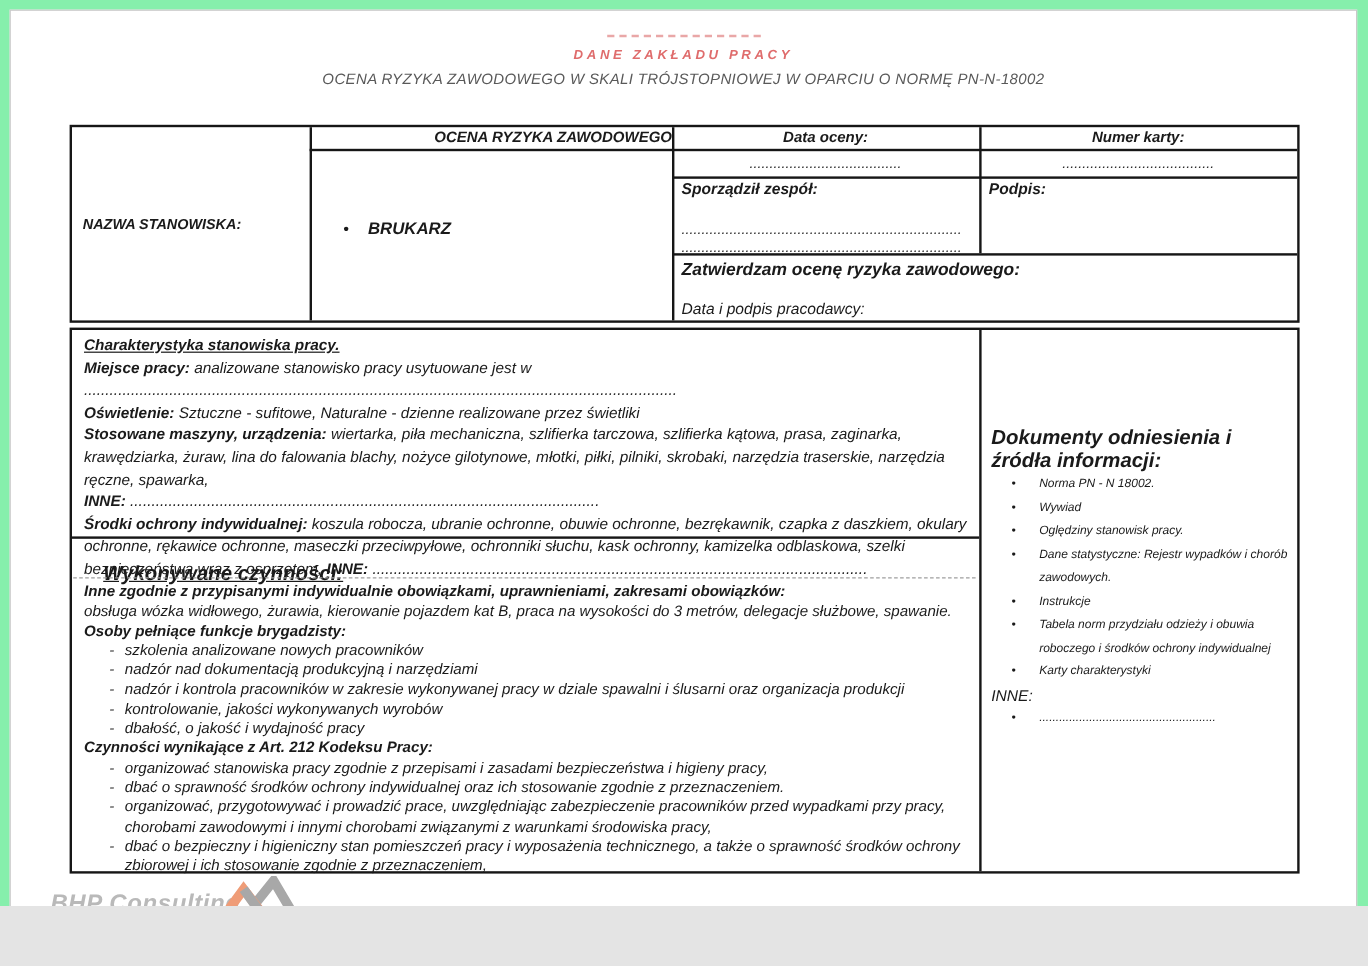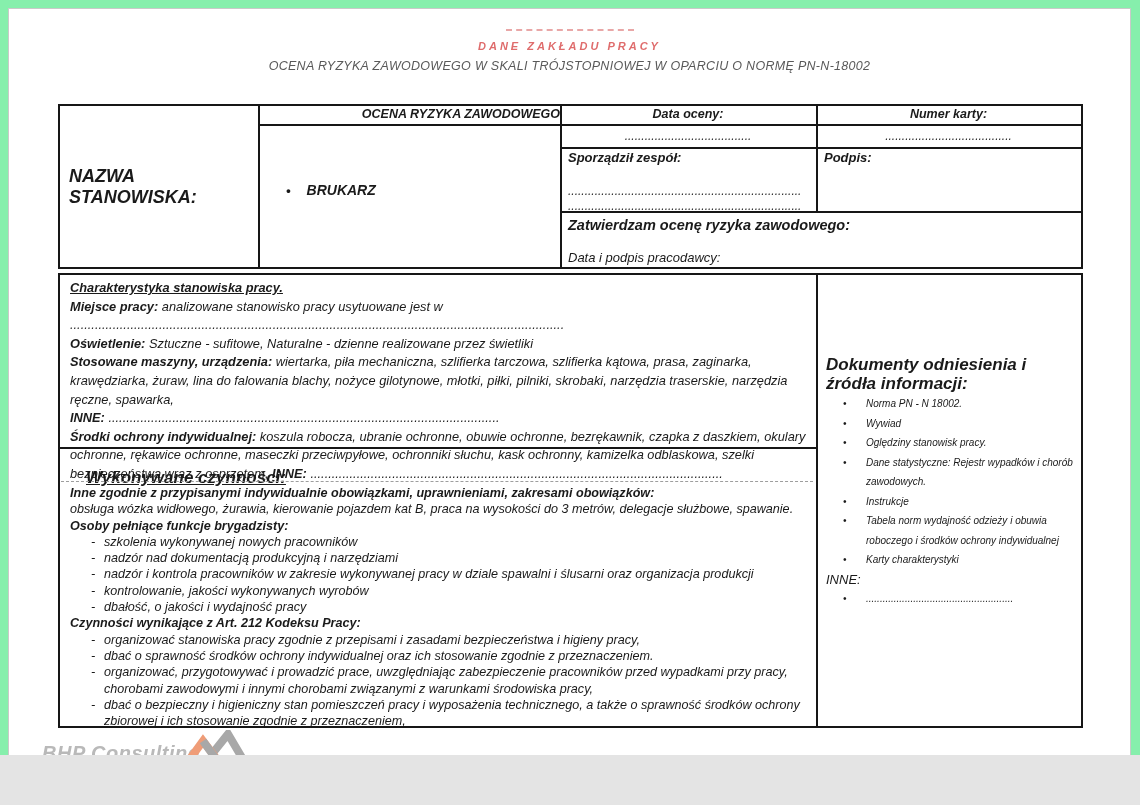--- a/index.html
+++ b/index.html
@@ -17,21 +17,21 @@
   
   .tbl { position:absolute; border:2px solid #161616; box-sizing:border-box; background:#fff; }
   .vline, .hline { position:absolute; background:#161616; }
   .vline { width:1.5px; }
   .hline { height:1.5px; }
   .cell { position:absolute; box-sizing:border-box; }
 
   
   .tbl-head { left:49px; top:95px; width:1025px; height:165px; }
   .nazwa { left:0; top:0; width:198px; height:161px; display:flex; align-items:center;
-           padding-left:9px; font-weight:bold; font-size:18px; }
+           padding-left:9px; font-weight:bold; font-size:12px; }
   .ocena-h { left:198px; top:0; width:302px; height:18px; text-align:right;
              font-weight:bold; font-size:12.5px; padding-top:1px; }
   .brukarz { left:226px; top:76px; font-weight:bold; font-size:14px; }
   .brukarz::before { content:"\2022"; margin-right:16px; font-size:13px; }
   .lbl-center { text-align:center; font-weight:bold; font-size:12.5px; padding-top:1px; }
   .dots-center { text-align:center; font-size:12px; color:#2a2a2a; padding-top:5px;
                  white-space:nowrap; overflow:hidden; }
   .cell-label { font-weight:bold; font-size:13px; }
   .dots-line { font-size:12px; white-space:nowrap; overflow:hidden; color:#2a2a2a; }
   .zatw-title { font-weight:bold; font-size:14.5px; }
@@ -133,41 +133,41 @@
           <span> ....................................................................................................................</span>
         </p>
       </div>
 
       <p class="sec-title acts-title">Wykonywane czynności:</p>
       <div class="dashed-div"></div>
       <div class="acts">
         <p class="b">Inne zgodnie z przypisanymi indywidualnie obowiązkami, uprawnieniami, zakresami obowiązków:</p>
         <p>obsługa wózka widłowego, żurawia, kierowanie pojazdem kat B, praca na wysokości do 3 metrów, delegacje służbowe, spawanie.</p>
         <p class="b">Osoby pełniące funkcje brygadzisty:</p>
-        <p class="item">szkolenia wykonywanej nowych pracowników</p>
+        <p class="item">szkolenia analizowane nowych pracowników</p>
         <p class="item">nadzór nad dokumentacją produkcyjną i narzędziami</p>
         <p class="item">nadzór i kontrola pracowników w zakresie wykonywanej pracy w dziale spawalni i ślusarni oraz organizacja produkcji</p>
         <p class="item">kontrolowanie, jakości wykonywanych wyrobów</p>
-        <p class="item">dbałość, o jakości i wydajność pracy</p>
+        <p class="item">dbałość, o jakość i wydajność pracy</p>
         <p class="b">Czynności wynikające z Art. 212 Kodeksu Pracy:</p>
         <p class="item">organizować stanowiska pracy zgodnie z przepisami i zasadami bezpieczeństwa i higieny pracy,</p>
         <p class="item">dbać o sprawność środków ochrony indywidualnej oraz ich stosowanie zgodnie z przeznaczeniem.</p>
         <p class="item">organizować, przygotowywać i prowadzić prace, uwzględniając zabezpieczenie pracowników przed wypadkami przy pracy, chorobami zawodowymi i innymi chorobami związanymi z warunkami środowiska pracy,</p>
         <p class="item">dbać o bezpieczny i higieniczny stan pomieszczeń pracy i wyposażenia technicznego, a także o sprawność środków ochrony zbiorowej i ich stosowanie zgodnie z przeznaczeniem,</p>
       </div>
 
       <div class="docs">
         <p class="docs-title">Dokumenty odniesienia i źródła informacji:</p>
         <ul>
           <li>Norma PN - N 18002.</li>
           <li>Wywiad</li>
           <li>Oględziny stanowisk pracy.</li>
           <li>Dane statystyczne: Rejestr wypadków i chorób zawodowych.</li>
           <li>Instrukcje</li>
-          <li>Tabela norm wydajność odzieży i obuwia roboczego i środków ochrony indywidualnej</li>
+          <li>Tabela norm przydziału odzieży i obuwia roboczego i środków ochrony indywidualnej</li>
           <li>Karty charakterystyki</li>
         </ul>
         <div class="docs-inne">INNE:</div>
         <ul>
           <li class="docs-dots">.....................................................</li>
         </ul>
       </div>
     </div>
 
     <div class="logo">

